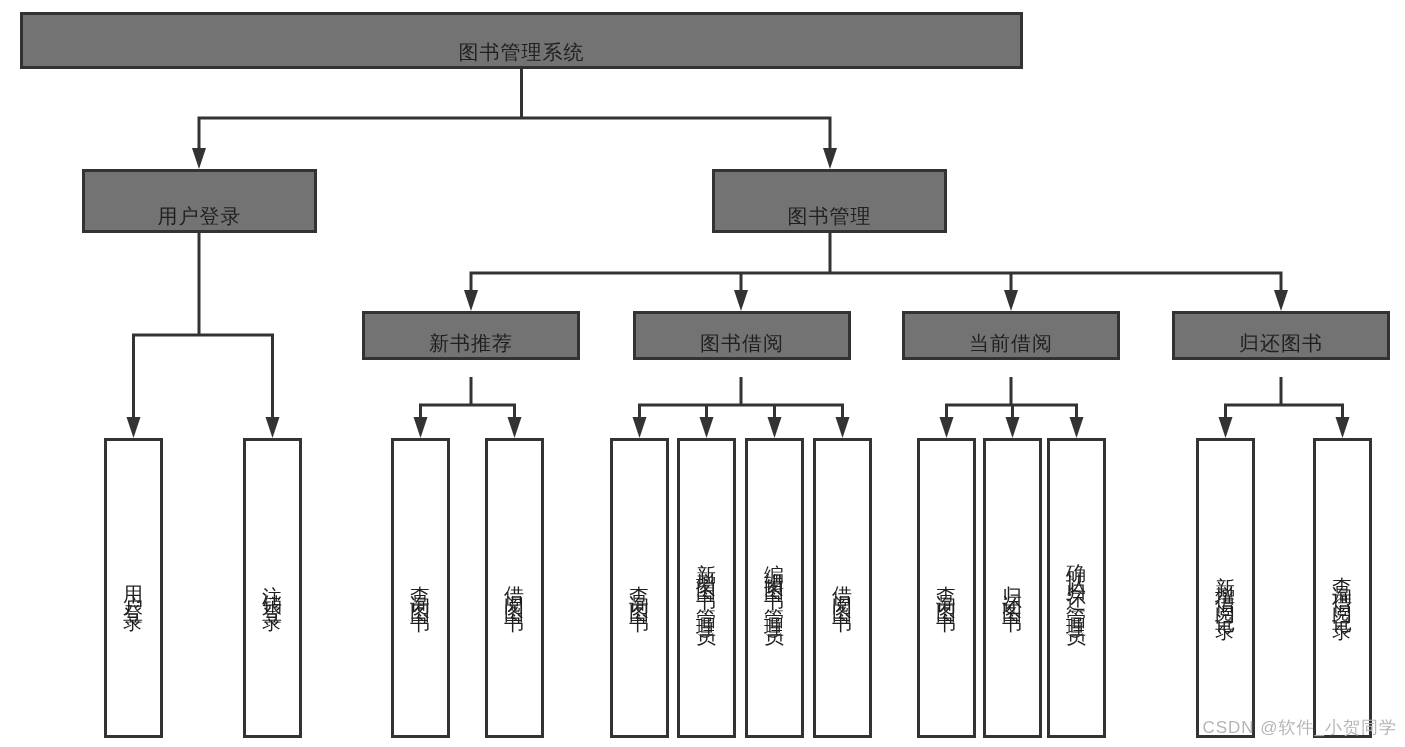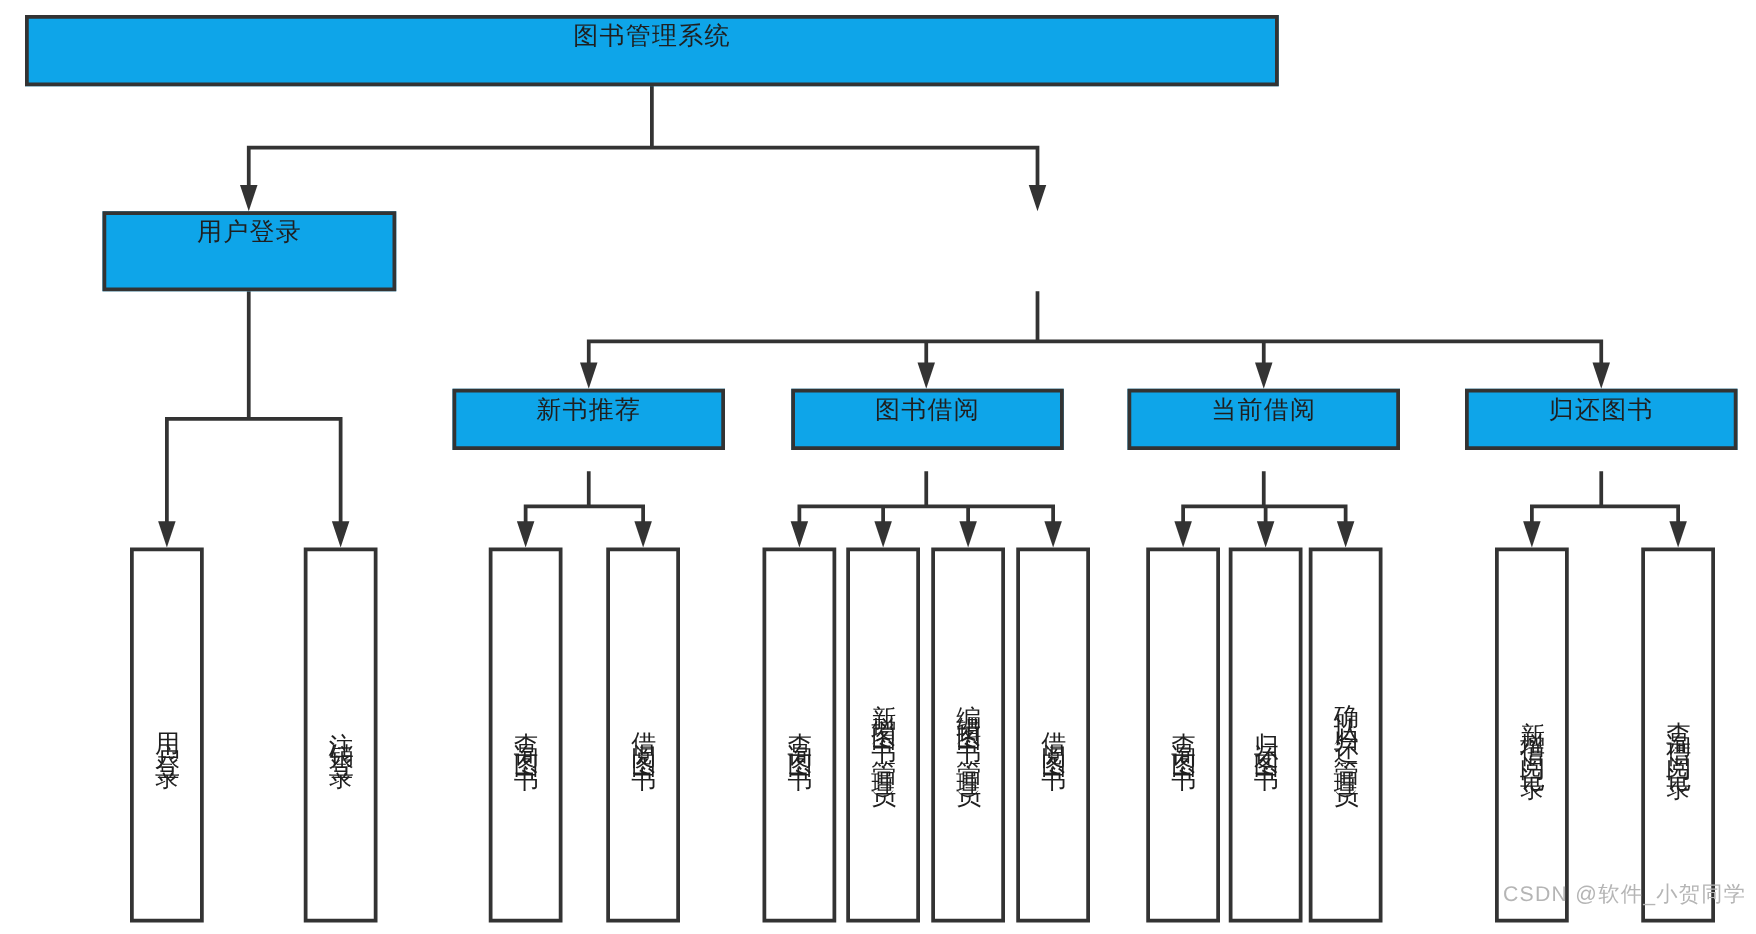--- a/index.html
+++ b/index.html
@@ -9,23 +9,23 @@
     height: 747px;
     background: #ffffff;
     font-family: "Liberation Sans", sans-serif;
     overflow: hidden;
   }
   #wires { position: absolute; left: 0; top: 0; width: 1405px; height: 747px; }
   .hbox {
     position: absolute;
     box-sizing: border-box;
     border: 3px solid #333333;
-    background: #0ea5e9;
+    background: #737373;
     display: flex;
-    align-items: flex-start;
+    align-items: flex-end;
     justify-content: center;
     font-size: 20px;
     color: #1f1f1f;
     letter-spacing: 1px;
     z-index: 2;
   }
   .vbox {
     position: absolute;
     box-sizing: border-box;
     top: 438px;
@@ -66,21 +66,21 @@
   #leaf-edit-books     { left: 745px;  }
   #leaf-borrow-books-2 { left: 813px;  }
   #leaf-query-books-3  { left: 917px;  }
   #leaf-return-books   { left: 983px;  }
   #leaf-confirm-return { left: 1047px; }
   #leaf-add-record     { left: 1196px; }
   #leaf-query-record   { left: 1313px; }
   .watermark {
     position: absolute;
     right: 8px;
-    bottom: 20px;
+    bottom: 8px;
     font-size: 17px;
     color: #b5b5b5;
     letter-spacing: 1px;
     z-index: 3;
   }
 </style>
 </head>
 <body>
 
 <div id="canvas">
@@ -124,20 +124,23 @@
       <polygon points="1335.5,417 1349.5,417 1342.5,438"></polygon>
     </g>
   </svg>
 
   <div class="hbox" id="node-root">
     <span>图书管理系统</span>
   </div>
 
   <div class="hbox" id="node-user-login">
     <span>用户登录</span>
+  </div>
+  <div class="hbox" id="node-book-mgmt">
+    <span>图书管理</span>
   </div>
 
   <div class="hbox l3" id="node-new-book">
     <span>新书推荐</span>
   </div>
   <div class="hbox l3" id="node-current-borrow">
     <span>当前借阅</span>
   </div>
   <div class="hbox l3" id="node-book-borrow">
     <span>图书借阅</span>

